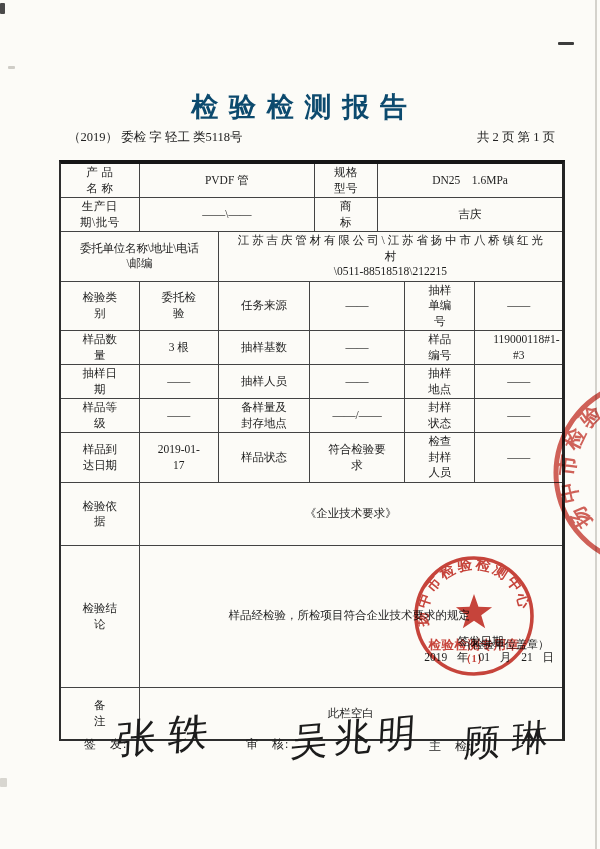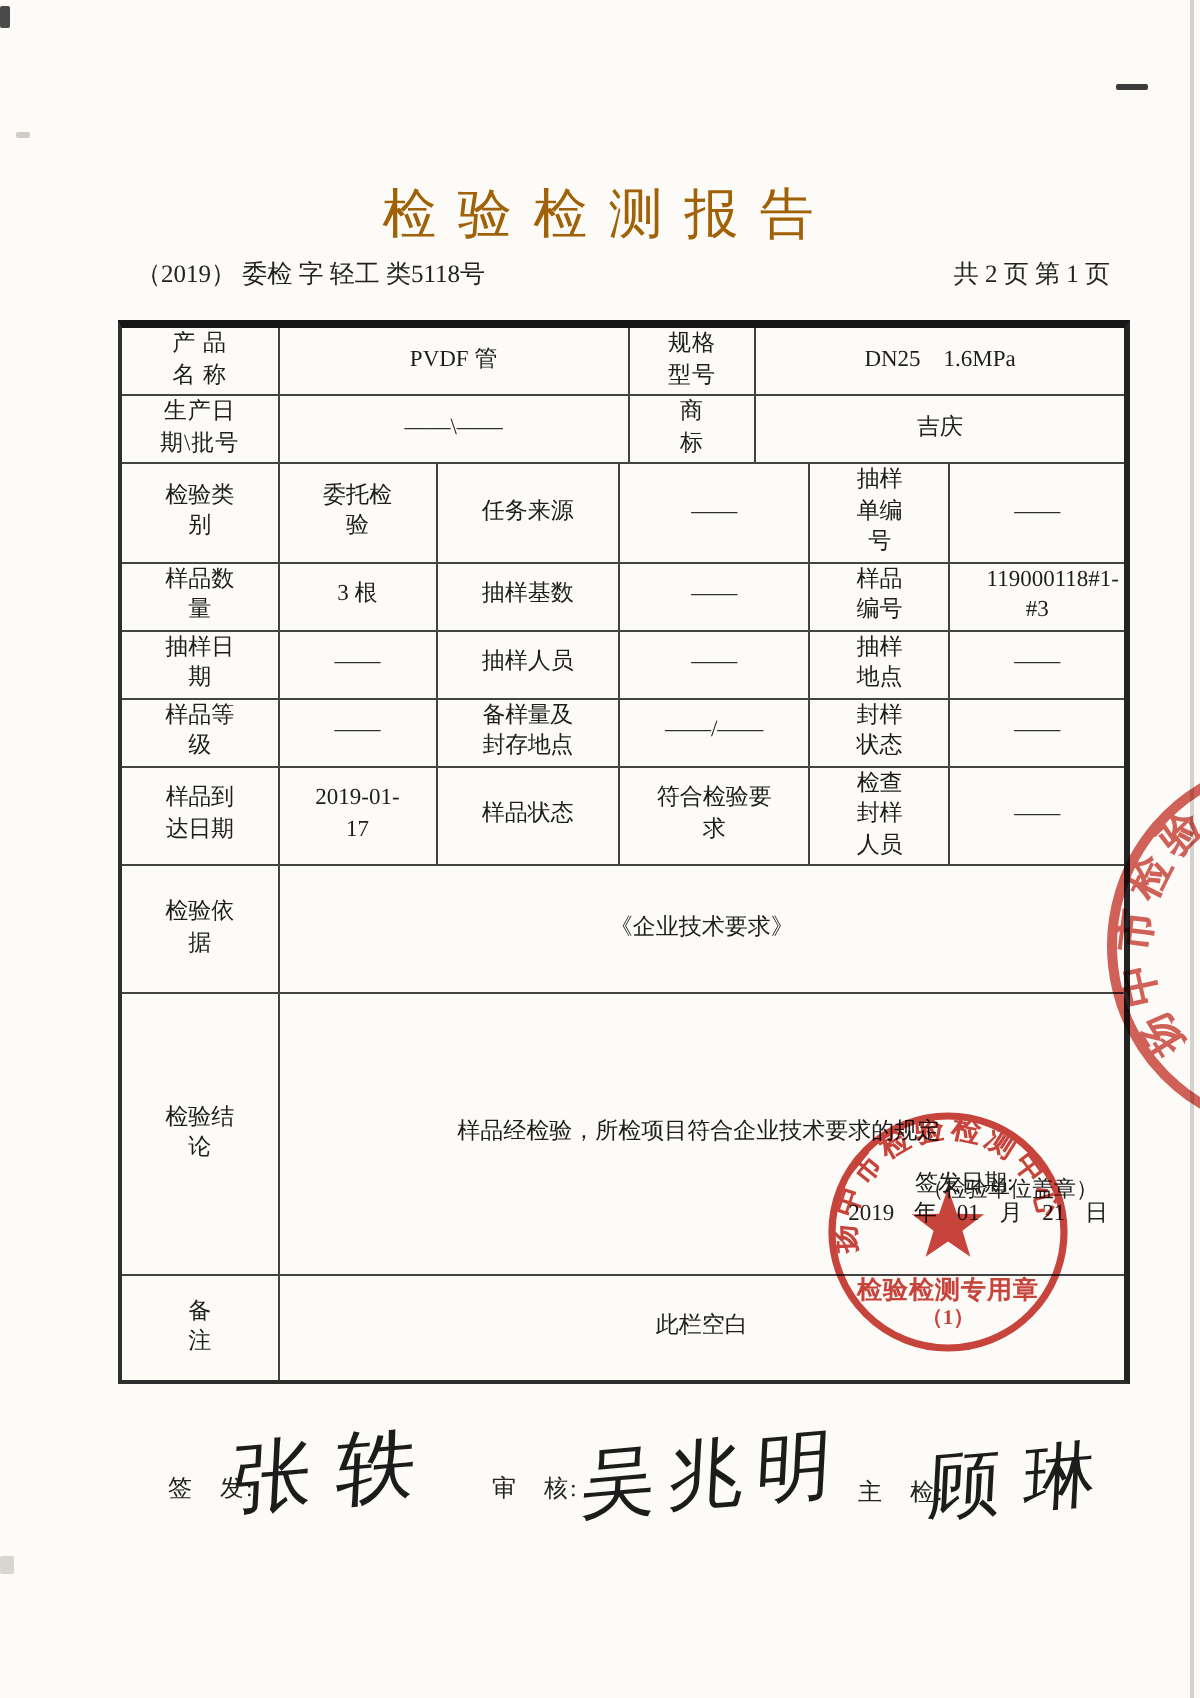--- a/index.html
+++ b/index.html
@@ -17,21 +17,21 @@
   .mark.m4{left:0;top:778px;width:7px;height:9px;background:#d8d6d0;}
   .edge-shadow{position:absolute;right:3px;top:0;width:2px;height:849px;background:#d4d2cc;}
 
   
   .org-name{
     position:absolute;top:46px;left:0;width:100%;
     text-align:center;font-size:23px;font-weight:bold;letter-spacing:1px;color:#151515;
   }
   .report-title{
     position:absolute;top:89px;left:0;width:100%;
-    text-align:center;font-size:27px;font-weight:normal;letter-spacing:2px;color:#a16207;
+    text-align:center;font-size:27px;font-weight:bold;letter-spacing:2px;color:#0c4a6e;
   }
   .ref-row{
     position:absolute;top:129px;left:68px;right:45px;
     display:flex;justify-content:space-between;font-size:12.5px;color:#222;
   }
 
   
   .table-wrap{
     position:absolute;left:59px;top:160px;width:506px;
     border:2px solid #2e2e2e;border-top:4px solid #161616;border-right:3px solid #242424;
@@ -121,20 +121,25 @@
       </tr>
     </tbody>
       </table>
 
     <table class="tbl">
       <colgroup>
           <col style="width:157px">
           <col style="width:343px">
         </colgroup>
       <tbody>
+          <tr style="height:32px">
+        <td class="small">委托单位名称\地址\电话\邮编</td>
+        <td class="unit-val">江 苏 吉 庆 管 材 有 限 公 司 \ 江 苏 省 扬 中 市 八 桥 镇 红 光 村
+\0511-88518518\212215</td>
+      </tr>
     </tbody>
       </table>
 
     <table class="tbl">
       <colgroup>
           <col style="width:78px">
           <col style="width:79px">
           <col style="width:91px">
           <col style="width:95px">
           <col style="width:70px">

